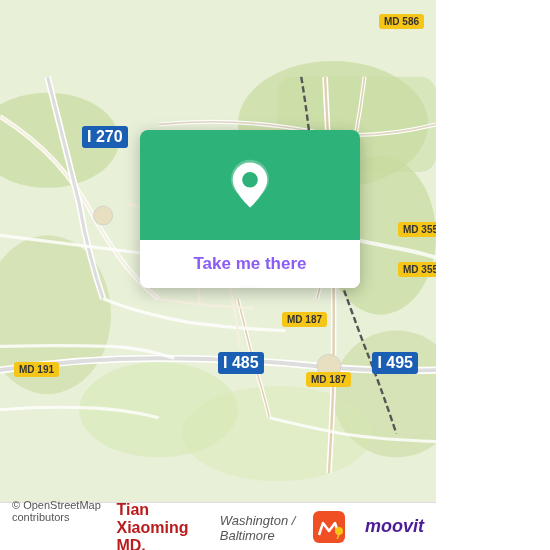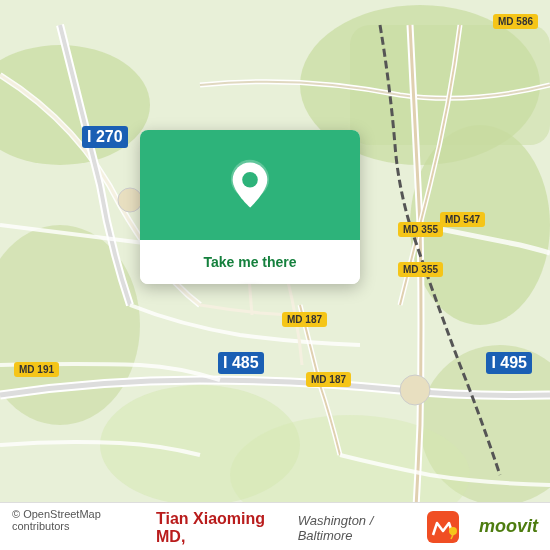--- a/index.html
+++ b/index.html
@@ -5,21 +5,21 @@
     * { margin: 0; padding: 0; box-sizing: border-box; }
     body {
       width: 550px;
       height: 550px;
       overflow: hidden;
       font-family: Arial, sans-serif;
       position: relative;
     }
 
     #map-container {
-      width: 550px;
+      width: 436px;
       height: 550px;
       position: relative;
       background-color: #e8f0d8;
       overflow: hidden;
     }
 
     
     #map-svg {
       position: absolute;
       top: 0; left: 0;
@@ -91,23 +91,23 @@
     #card-button {
       display: flex;
       align-items: center;
       justify-content: center;
       padding: 14px 0;
       cursor: pointer;
       background: white;
     }
 
     #card-button-label {
-      font-size: 14px;
+      font-size: 17px;
       font-weight: 600;
-      color: #15803d;
+      color: #8b5cf6;
     }
 
     
     #card::after {
       content: '';
       position: absolute;
       bottom: -10px;
       left: 50%;
       transform: translateX(-50%);
       border-left: 10px solid transparent;
@@ -237,16 +237,16 @@
     </div>
     <div id="moovit-logo">
 
       <svg width="32" height="32" viewBox="0 0 32 32" xmlns="http://www.w3.org/2000/svg">
         <rect width="32" height="32" rx="6" fill="#f04e23"></rect>
         <path d="M6,24 L10,12 L16,20 L22,12 L26,24" stroke="white" stroke-width="2.5" fill="none" stroke-linejoin="round"></path>
 
         <circle cx="26" cy="20" r="4" fill="#f5c518"></circle>
         <path d="M26,24 L24,28" stroke="#f5c518" stroke-width="1.5"></path>
       </svg>
-      <span id="moovit-text" style="font-size:18px;font-weight:bold;color:#4d7c0f;font-style:italic;margin-left:16px;">moovit</span>
+      <span id="moovit-text" style="font-size:18px;font-weight:bold;color:#4c1d95;font-style:italic;margin-left:16px;">moovit</span>
     </div>
   </div>
 </div>
 
 </body></html>

